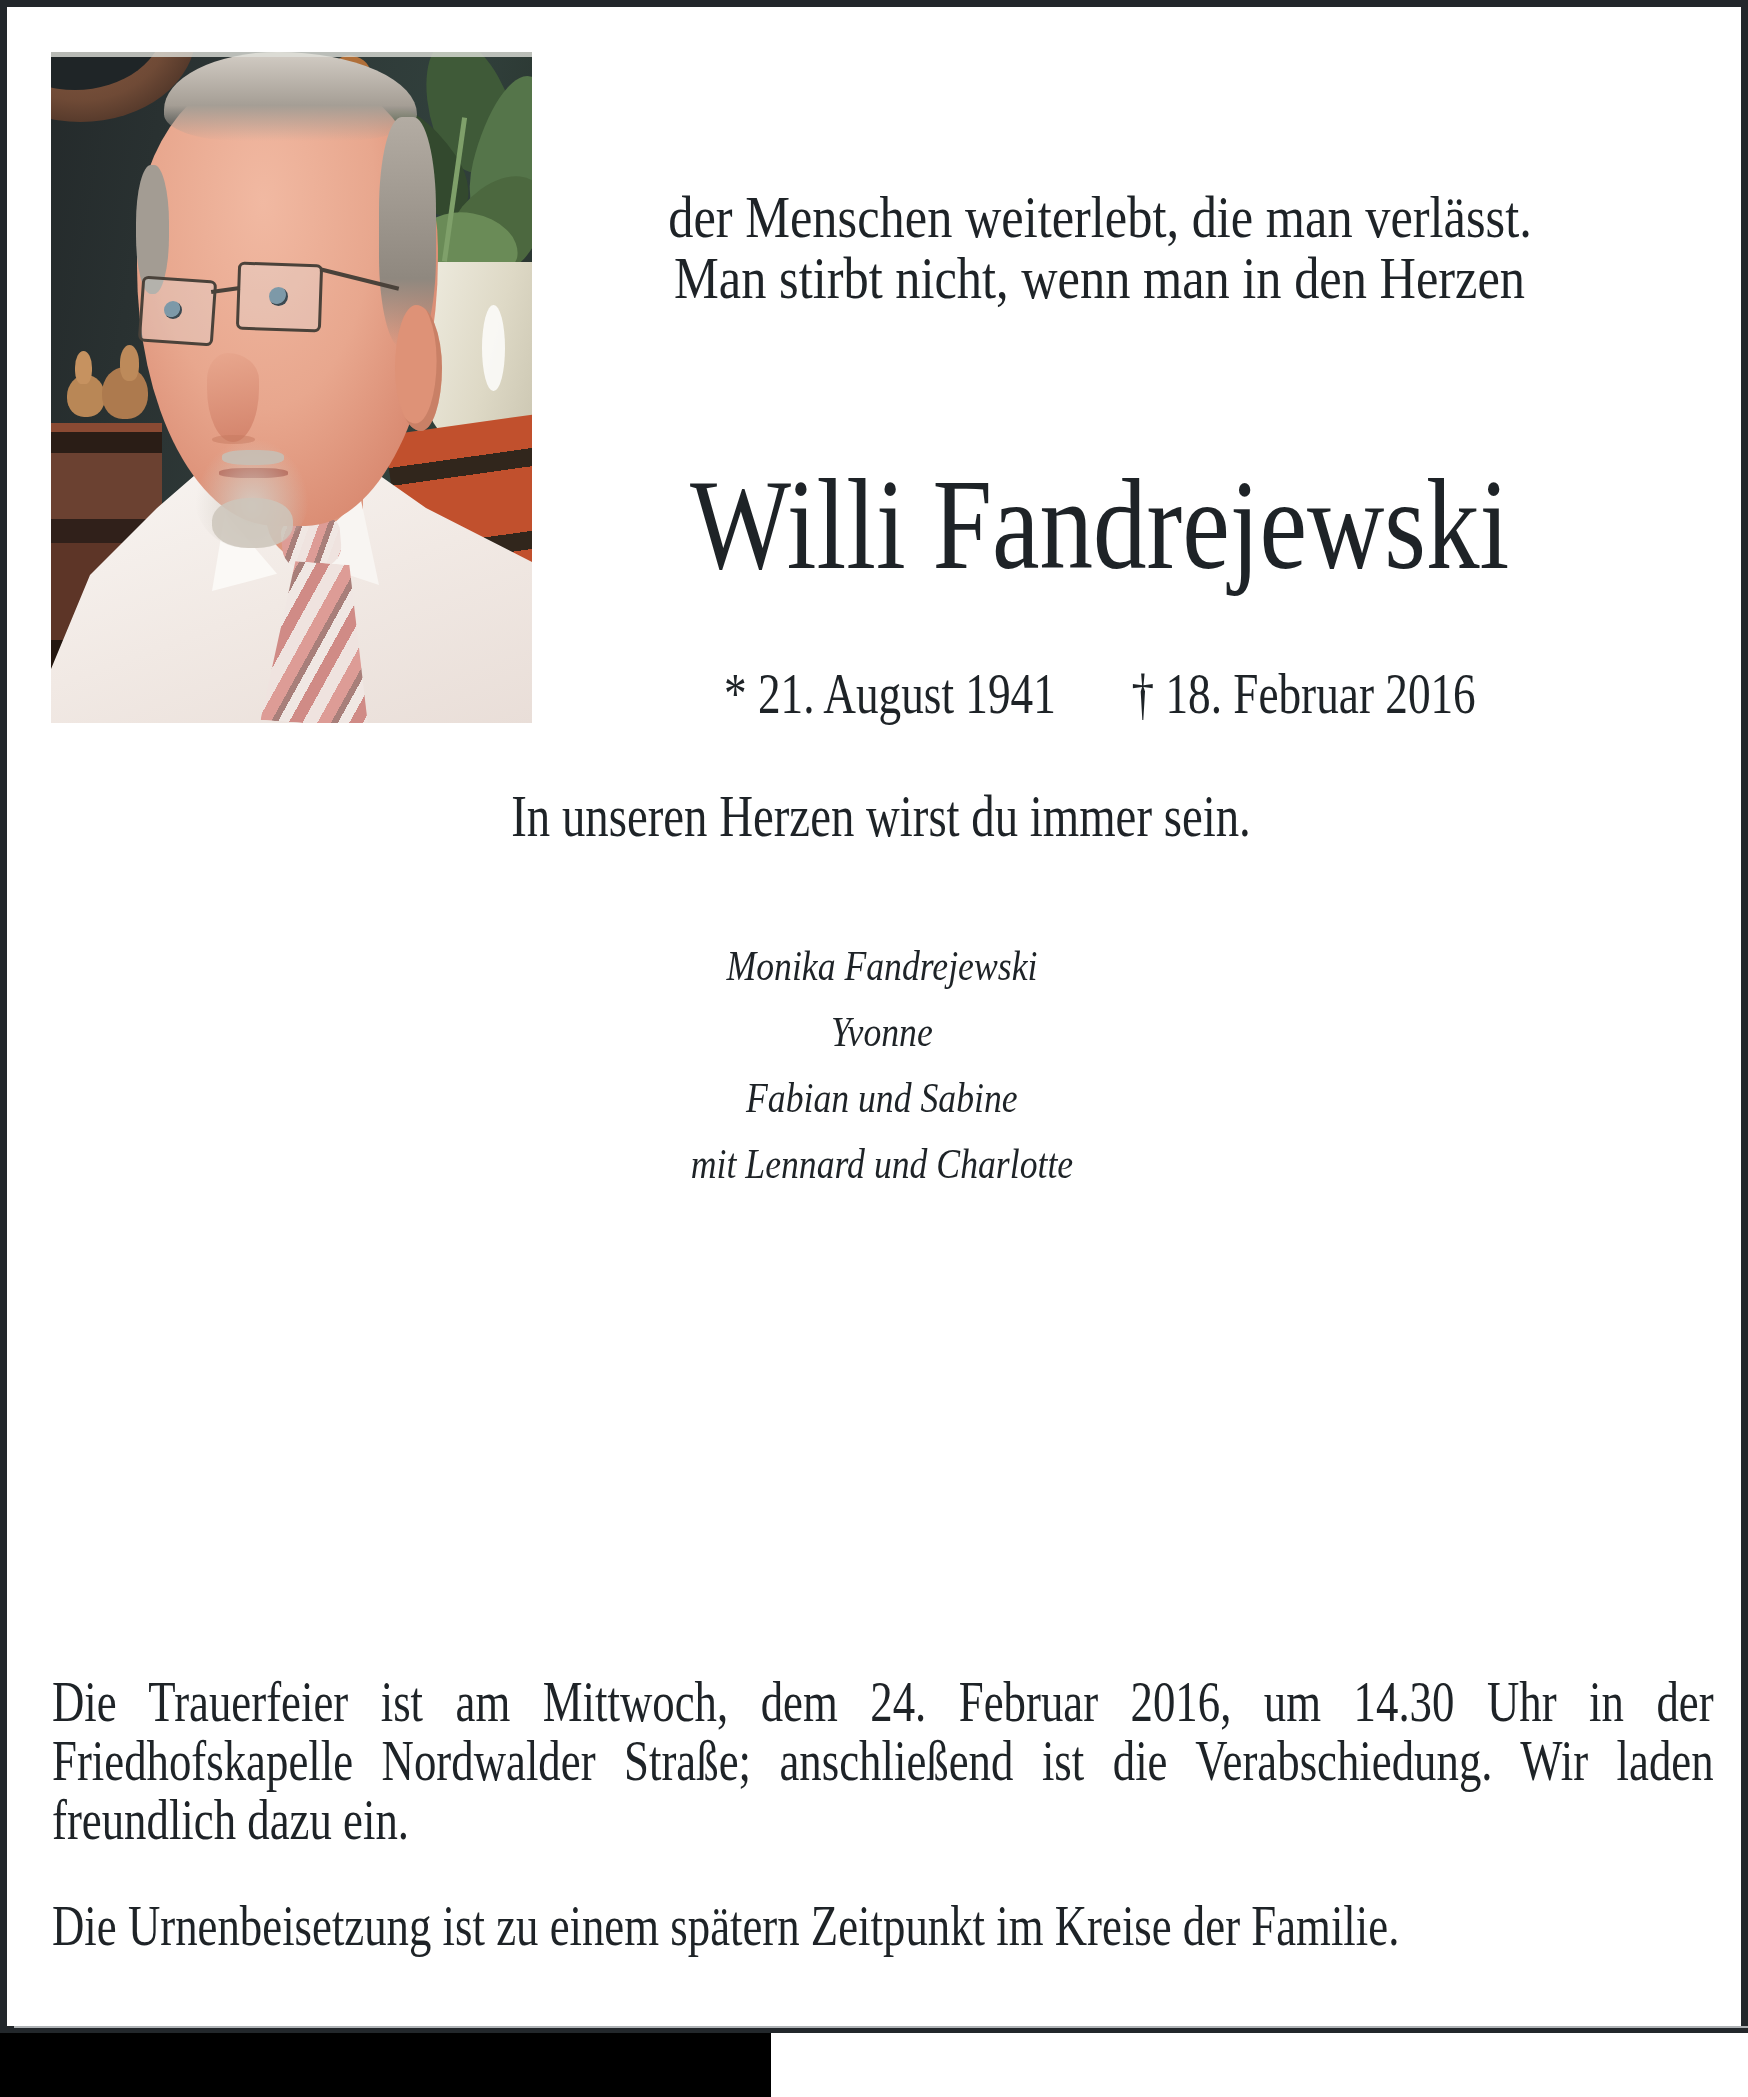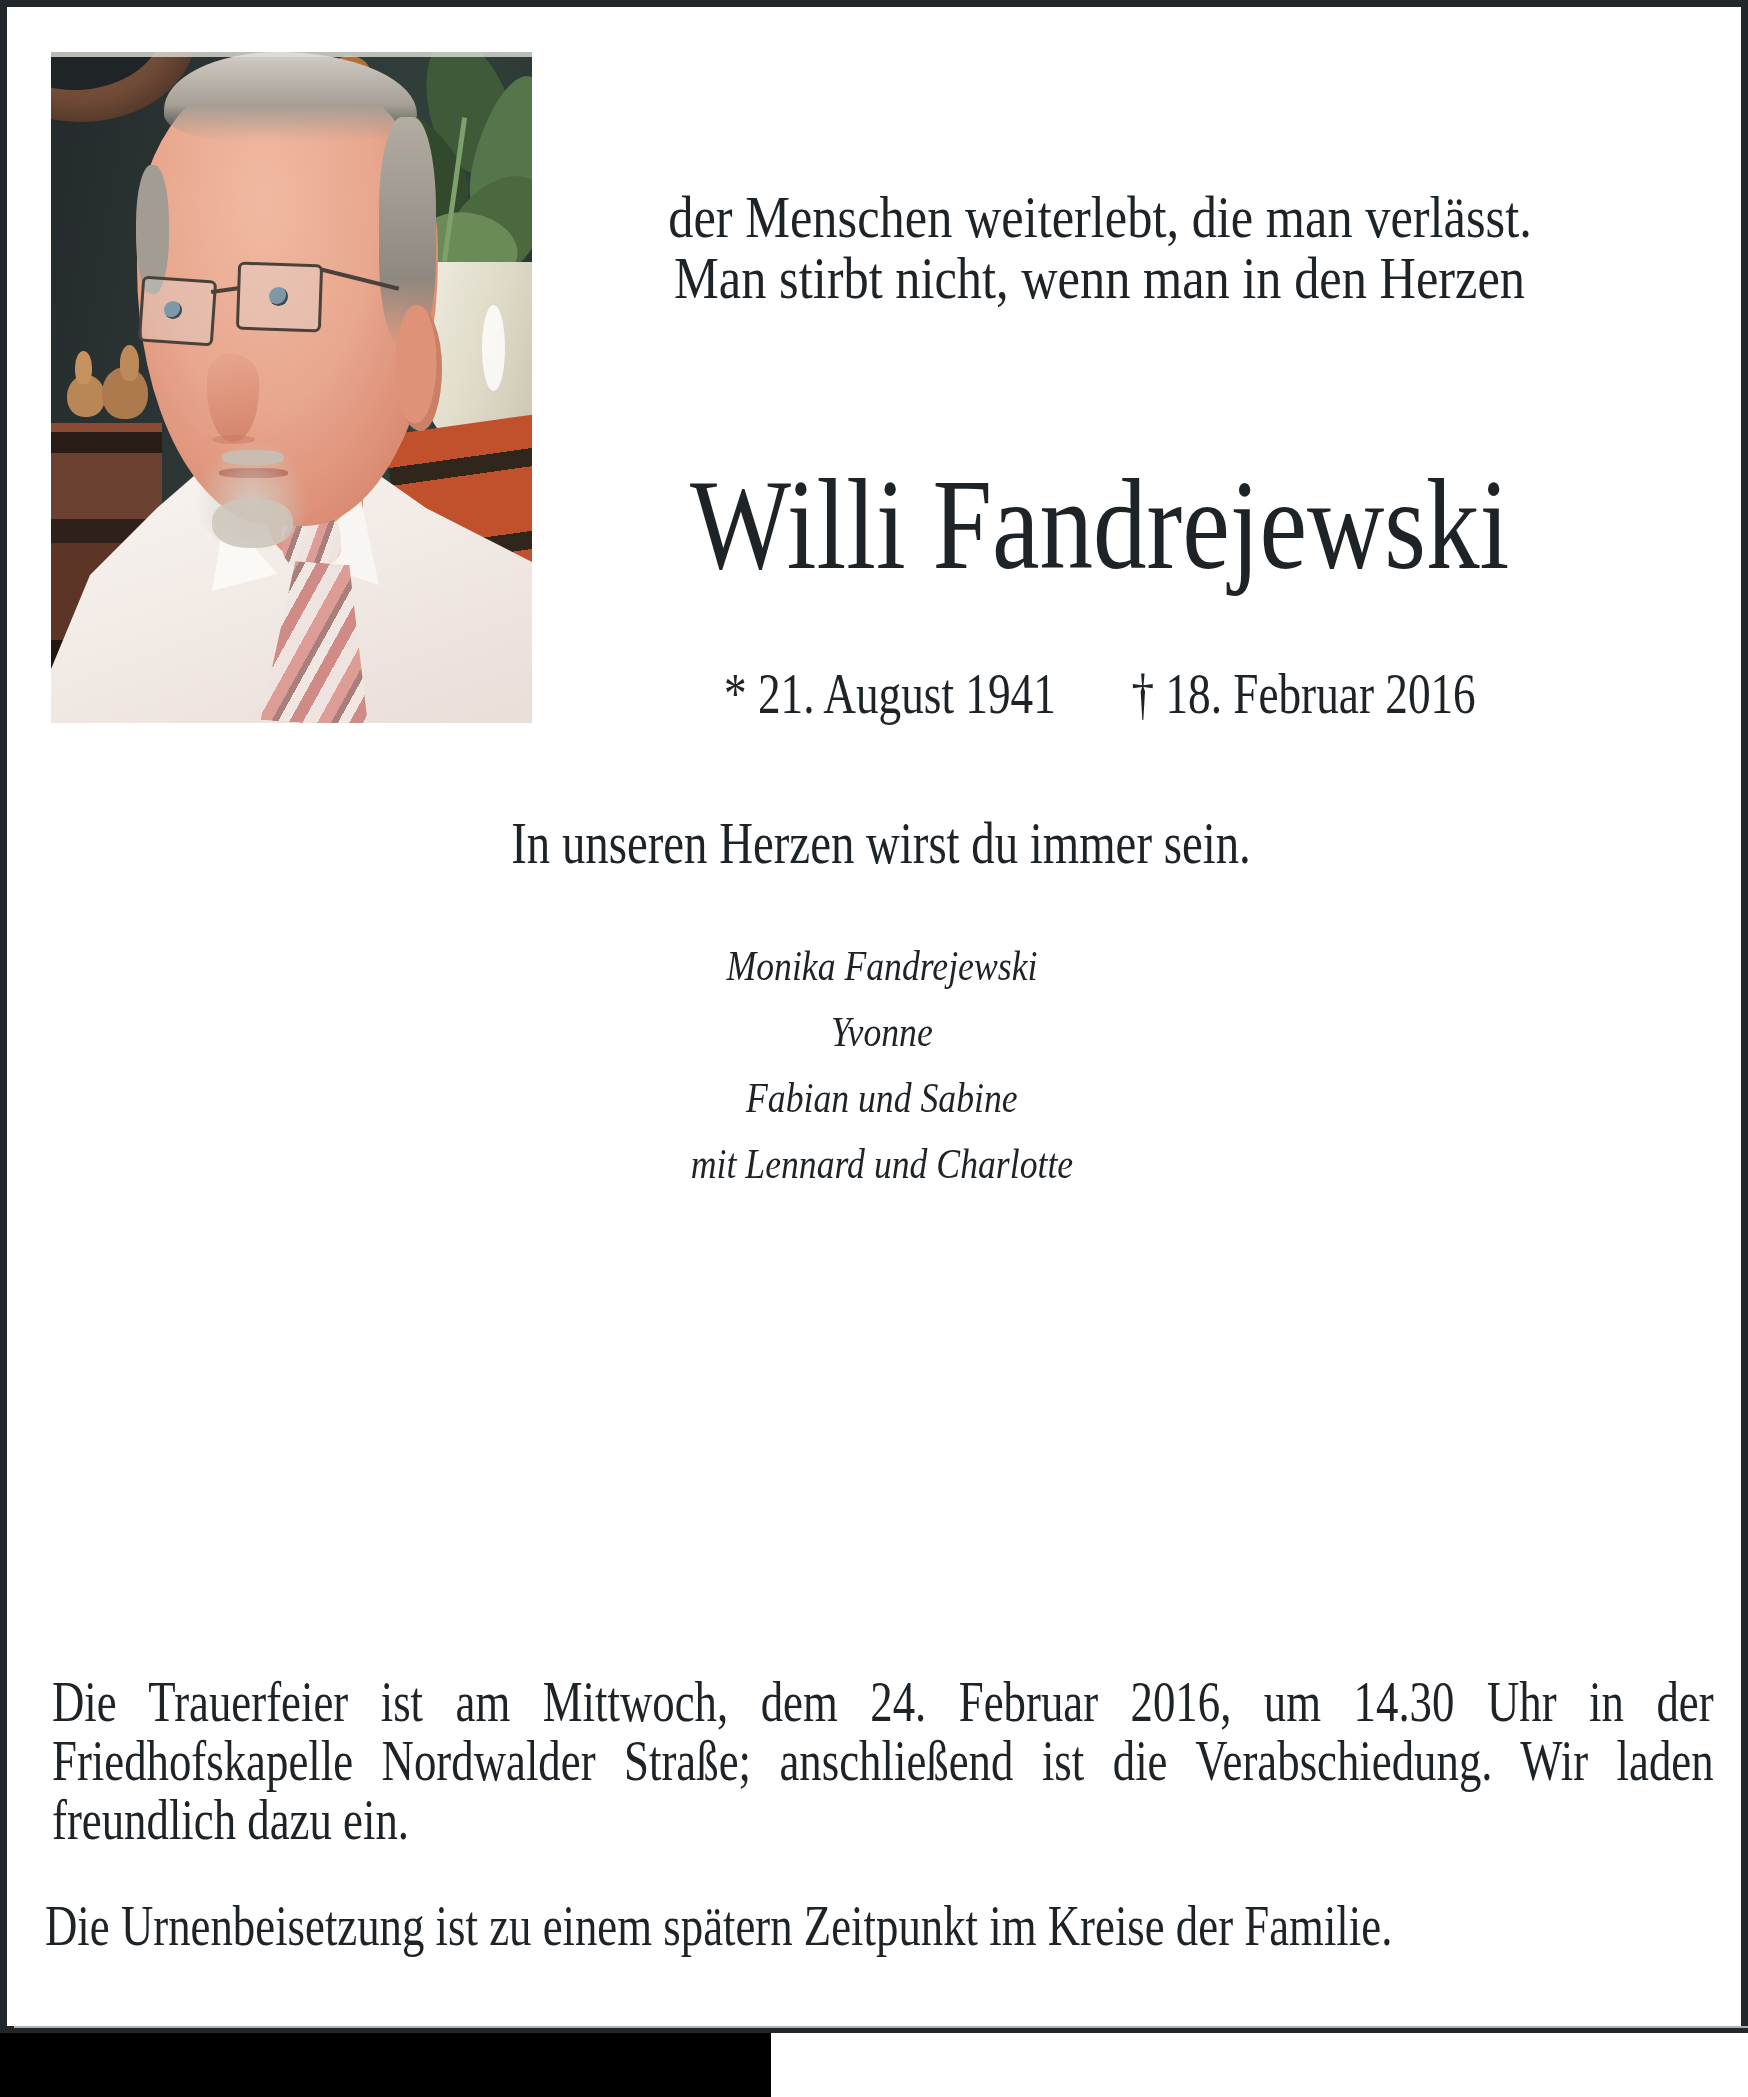--- a/index.html
+++ b/index.html
@@ -40,21 +40,21 @@
   .name .cx { transform:scaleX(.83); }
 
   .dates {
     left:511px; top:652px; width:1163px; text-align:center;
     font-size:58px; line-height:70px;
   }
   .dates .cx { transform:scaleX(.78); }
   .date-spacer { display:inline-block; width:97px; }
 
   .dedication {
-    left:44px; top:805px; width:1661px; text-align:center;
+    left:44px; top:778px; width:1661px; text-align:center;
     font-size:60px; line-height:62px;
   }
   .dedication .cx { transform:scaleX(.78); }
 
   .mourners {
     left:44px; top:926px; width:1661px; text-align:center;
     font-style:italic; font-size:42px; line-height:66px;
   }
   .mourners .cx { transform:scaleX(.85); }
 
@@ -65,21 +65,21 @@
 
   .funeral {
     left:45px; top:1666px; width:2077px;
     transform:scaleX(.8); transform-origin:0 0;
     font-size:56px; line-height:59px; white-space:normal;
   }
   .funeral .jline { text-align:justify; text-align-last:justify; }
   .funeral .lline { text-align:left; }
 
   .urn {
-    left:38px; top:1889px; font-size:56px; line-height:60px;
+    left:45px; top:1889px; font-size:56px; line-height:60px;
   }
   .urn .cx-left { transform:scaleX(.80); }
 
   
   .photo {
     position:absolute; left:44px; top:45px; width:481px; height:671px;
     overflow:hidden; background:linear-gradient(100deg,#242a2b 0%,#2e3837 40%,#31403c 70%,#263029 100%);
   }
   .photo div { position:absolute; }
   .ph-lamp { left:-86px; top:-108px; width:231px; height:178px; border-radius:50%;

